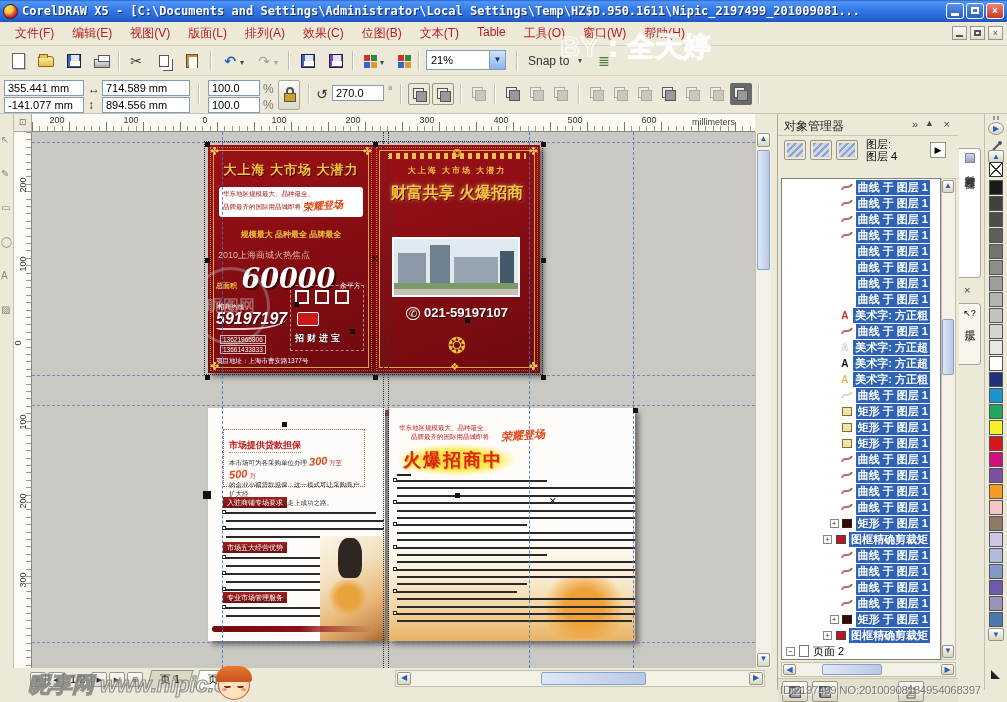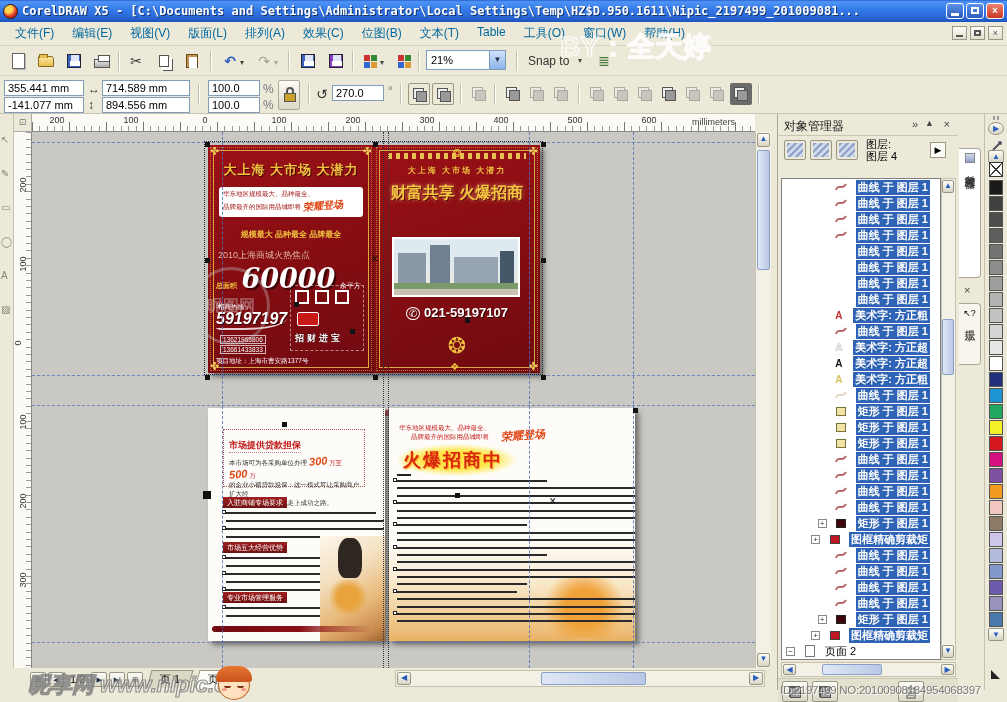--- a/index.html
+++ b/index.html
@@ -13,21 +13,21 @@
   .appicon{width:15px;height:15px;border-radius:50%;background:radial-gradient(circle at 35% 30%,#ffd34d 0 30%,#e03a2a 60%,#7a1410 100%);border:1px solid #3a1408;margin-right:4px;flex:0 0 auto}
   .title-text{font-family:"DejaVu Sans Mono","Liberation Mono",monospace;font-weight:bold;font-size:12px;white-space:nowrap;overflow:hidden;text-shadow:1px 1px 0 #12336e}
   .wbtns{position:absolute;right:3px;top:3px;display:flex;gap:2px}
   .wbtn{width:18px;height:16px;border:1px solid #fff;border-radius:3px;font-size:10px;line-height:14px;text-align:center;color:#fff;font-weight:bold;background:linear-gradient(180deg,#5b91e8,#2a5dbd)}
   .wbtn.close{background:linear-gradient(180deg,#ee8070,#c83a22)}
   .minbar{display:inline-block;width:8px;height:3px;background:#fff;margin-top:9px}
   .restsq{display:inline-block;width:8px;height:7px;border:2px solid #fff;margin-top:3px}
 
   
   #menubar{left:0;top:22px;width:1007px;height:24px;background:#ece9d8;border-bottom:1px solid #d6d2bf;display:flex;align-items:center;padding-left:6px;font-size:12px}
-  .menu-item{padding:3px 9px;color:#0369a1}
+  .menu-item{padding:3px 9px;color:#b91c1c}
   .menu-wbtns{position:absolute;right:4px;top:4px;display:flex;gap:3px}
   .mwb{width:15px;height:14px;border:1px solid #9a9786;background:linear-gradient(#fdfcf8,#e2decb);font-size:9px;line-height:12px;text-align:center;color:#555}
   .mwb .minbar{background:#555;width:7px;height:2px;margin-top:8px}
   .mwb .restsq{border-color:#555;width:7px;height:6px;margin-top:3px}
 
   
   #toolbar{left:0;top:46px;width:1007px;height:30px;background:#ece9d8;border-bottom:1px solid #d8d4c2}
   #propbar{left:0;top:76px;width:1007px;height:38px;background:#ece9d8;border-bottom:1px solid #c9c5b2}
   .ticon{position:absolute;top:3px;width:24px;height:24px;border:1px solid transparent;border-radius:2px;display:flex;align-items:center;justify-content:center;font-size:14px;color:#333}
   .tsep{position:absolute;top:5px;width:1px;height:20px;background:#c2bead;box-shadow:1px 0 0 #fff}
@@ -104,21 +104,21 @@
   #hscroll{left:395px;top:670px;width:370px;height:17px;background:#f3f1e6;border:1px solid #c5c1ae}
 
   
   #docker{left:777px;top:114px;width:181px;height:576px;background:#ece9d8;border-left:1px solid #aca899}
   #dockhead{position:absolute;left:0;top:0;width:100%;height:22px;border-bottom:1px solid #c9c5b2;font-size:12px;color:#222;padding:4px 4px 0 6px}
   .dh-btn{position:absolute;top:4px;font-size:11px;color:#444}
   #layerctl{position:absolute;left:2px;top:24px;width:100%;height:38px}
   .lyrbtn{position:absolute;top:2px;width:22px;height:20px;border:1px solid #9a9684;border-radius:2px;background:
       repeating-linear-gradient(135deg,#cfd8ea 0 3px,#8fa3c8 3px 5px);box-shadow:inset 0 0 0 2px #ece9d8}
   #objlist{position:absolute;left:3px;top:64px;width:160px;height:482px;background:#fff;border:1px solid #808080;overflow:hidden}
-  .orow{height:16px;display:flex;justify-content:flex-end;align-items:center;padding-right:10px;gap:8px}
+  .orow{height:16px;display:flex;justify-content:flex-end;align-items:center;padding-right:10px;gap:2px}
   .orow .lbl{background:#2f63b5;color:#fff;font-size:11px;font-weight:bold;padding:0 2px;white-space:nowrap}
   .oicon{width:13px;height:12px;display:flex;align-items:center;justify-content:center;font-size:10px;font-weight:bold}
   .plus{width:9px;height:9px;border:1px solid #888;font-size:8px;line-height:7px;text-align:center;color:#333;background:#fff}
   .rsw{width:10px;height:9px;border:1px solid #77713a}
   #listscroll{position:absolute;left:163px;top:64px;width:15px;height:482px;background:#f3f1e6;border:1px solid #c5c1ae}
   #dockhscroll{position:absolute;left:3px;top:548px;width:175px;height:15px;background:#f3f1e6;border:1px solid #c5c1ae}
   #dockbottom{position:absolute;left:0;top:564px;width:100%;height:26px;background:#e4e0cf;border-top:1px solid #c9c5b2}
   .dbbtn{position:absolute;top:2px;width:26px;height:21px;border:1px solid #9a9684;border-radius:2px;background:linear-gradient(#fdfdf8,#d8d4c2);display:flex;align-items:center;justify-content:center}
   #idwm{position:absolute;left:2px;top:570px;width:205px;font-size:11.5px;letter-spacing:-.3px;color:rgba(110,110,110,.9);text-shadow:1px 1px 0 rgba(255,255,255,.8);z-index:60;white-space:nowrap}
 

